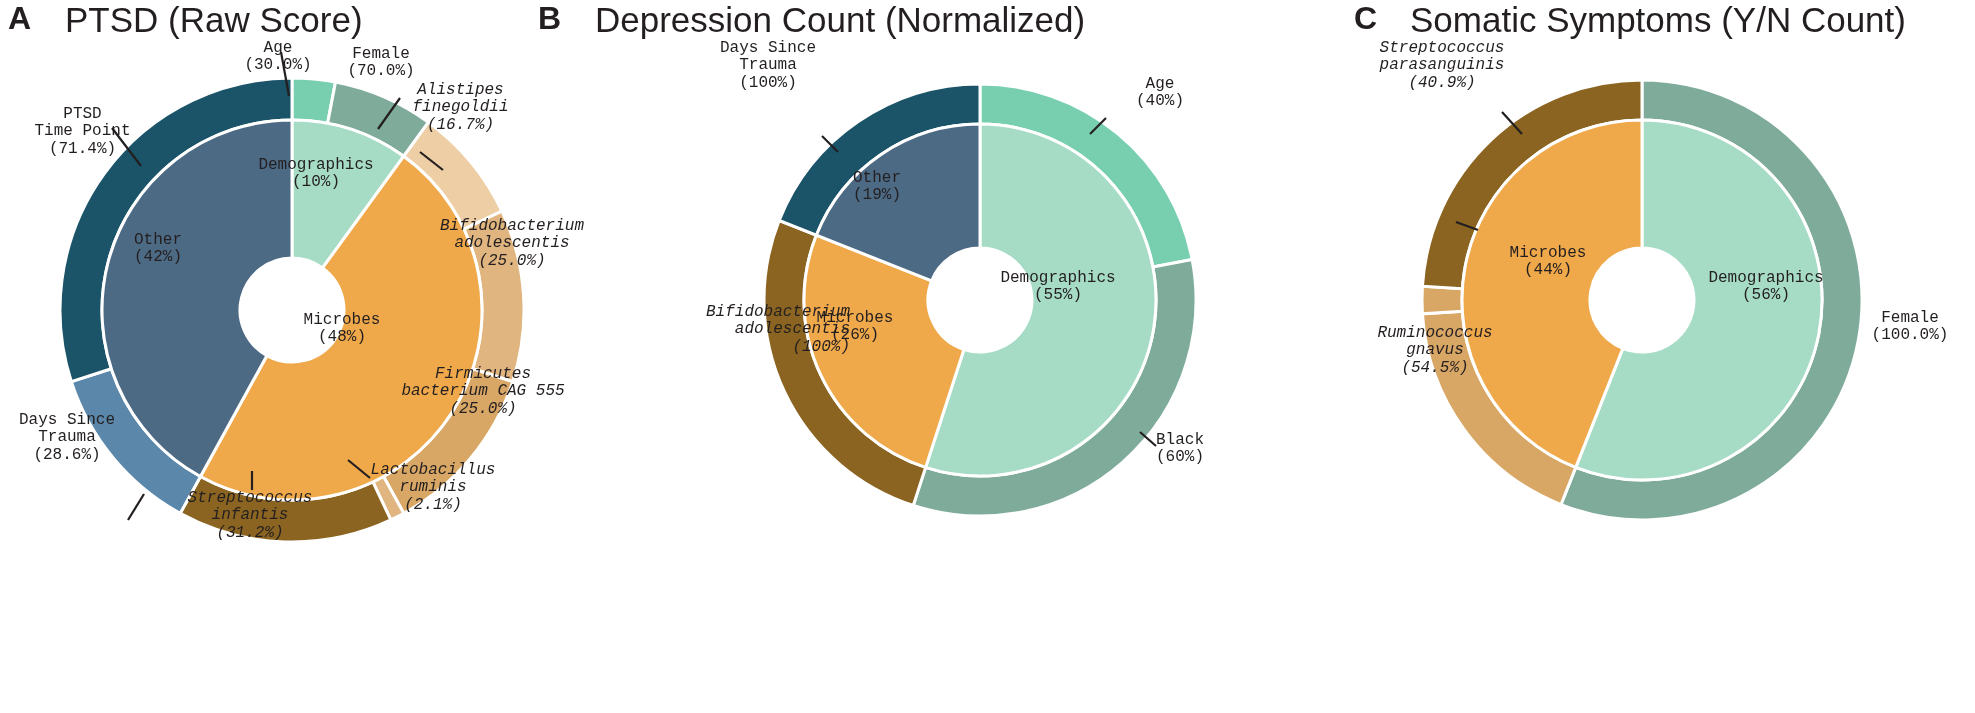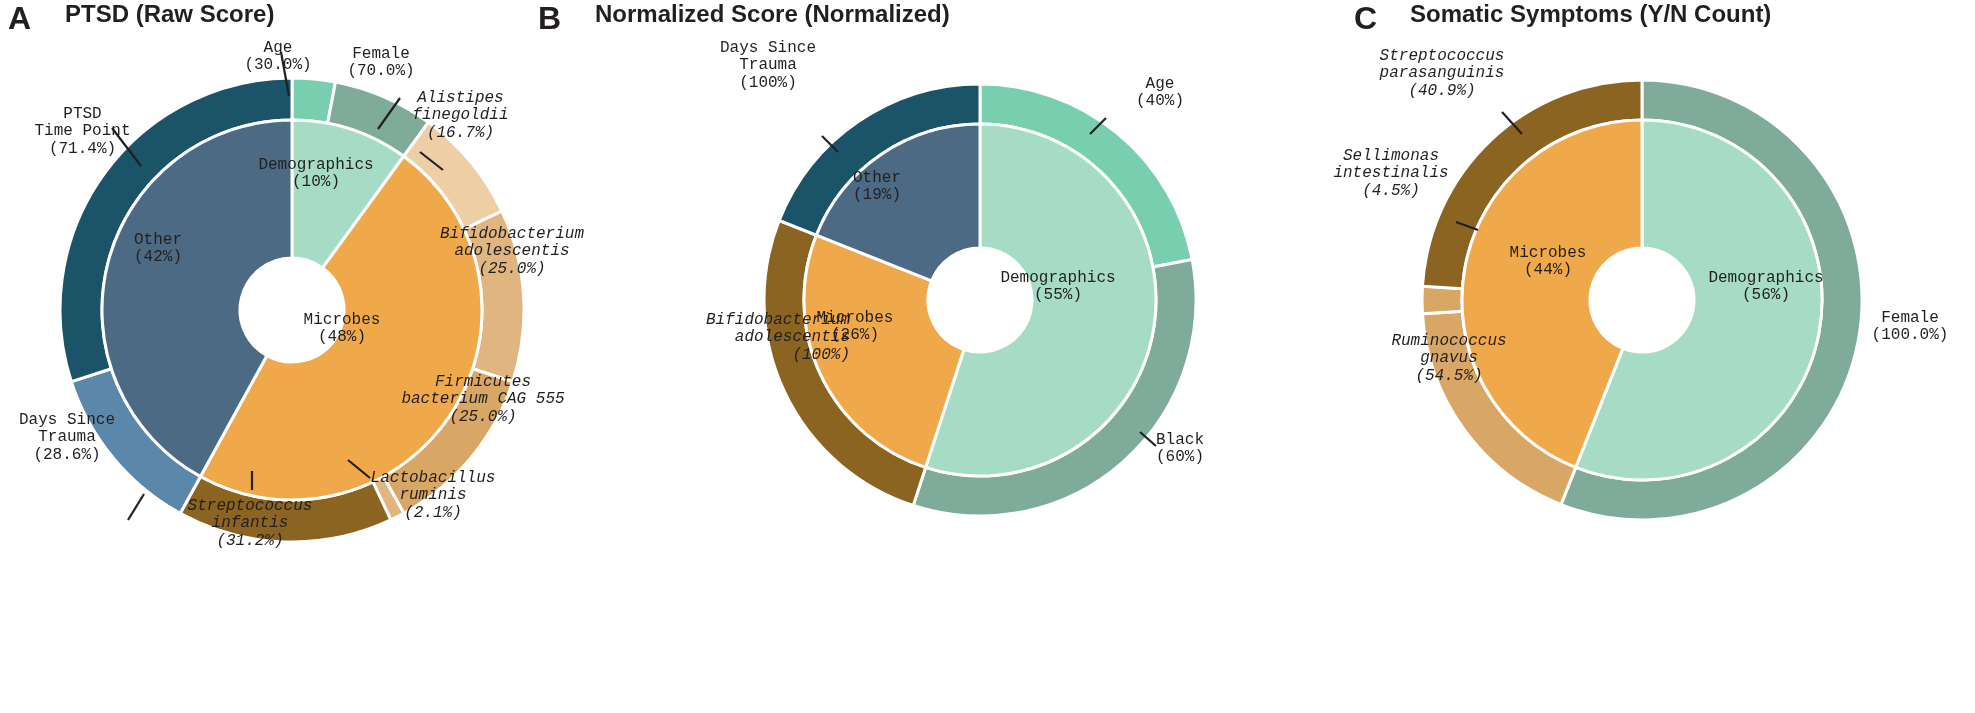--- a/index.html
+++ b/index.html
@@ -3,32 +3,32 @@
 <meta charset="utf-8">
 <style>
   html,body{margin:0;padding:0;background:#ffffff;}
   body{width:1975px;height:713px;font-family:"Liberation Sans",sans-serif;color:#231f20;overflow:hidden;}
   .figure{position:relative;width:1975px;height:713px;}
   .panel{position:absolute;top:0;height:713px;}
   #panel-a{left:0;width:660px;}
   #panel-b{left:660px;width:660px;}
   #panel-c{left:1320px;width:655px;}
   .panel-letter{position:absolute;top:2px;font-size:32px;font-weight:bold;letter-spacing:0px;line-height:1;}
-  .panel-title{position:absolute;top:2px;font-size:24px;font-weight:bold;line-height:1;white-space:nowrap;}
+  .panel-title{position:absolute;top:2px;font-size:35px;font-weight:normal;line-height:1;white-space:nowrap;}
   #panel-a .panel-letter{left:8px;}
   #panel-a .panel-title{left:65px;}
   #panel-b .panel-letter{left:-122px;}
   #panel-b .panel-title{left:-65px;}
   #panel-c .panel-letter{left:34px;}
   #panel-c .panel-title{left:90px;}
   svg.donut{position:absolute;left:0;top:0;width:100%;height:100%;overflow:visible;}
   .seg{stroke:#ffffff;stroke-width:3;}
   .leader{stroke:#231f20;stroke-width:2.2;fill:none;}
   .lbl{position:absolute;font-size:16px;line-height:1.08;color:#231f20;white-space:pre;font-family:Liberation Mono, monospace;}
-  .lbl.it{font-style:italic;margin-top:8px;}
+  .lbl.it{font-style:italic;}
   .lbl.c{text-align:center;}
   .lbl.r{text-align:right;}
 </style>
 </head>
 <body>
 
 <div class="figure">
 
   <div class="panel" id="panel-a">
     <div class="panel-letter">A</div>
@@ -67,21 +67,21 @@
     <div class="lbl it c" style="left:150px;top:490px;width:200px;">Streptococcus<br>infantis<br>(31.2%)</div>
     <div class="lbl c" style="left:-8px;top:412px;width:150px;">Days Since<br>Trauma<br>(28.6%)</div>
     <div class="lbl c" style="left:5px;top:98px;width:155px;margin-top:8px;">PTSD<br>Time Point<br>(71.4%)</div>
     <div class="lbl c" style="left:226px;top:157px;width:180px;">Demographics<br>(10%)</div>
     <div class="lbl c" style="left:272px;top:312px;width:140px;">Microbes<br>(48%)</div>
     <div class="lbl c" style="left:98px;top:232px;width:120px;">Other<br>(42%)</div>
   </div>
 
   <div class="panel" id="panel-b">
     <div class="panel-letter">B</div>
-    <div class="panel-title">Normalized Score (Normalized)</div>
+    <div class="panel-title">Depression Count (Normalized)</div>
     <svg class="donut" viewBox="0 0 660 713">
       <g id="b-slices">
           <path d="M320,84 A216,216 0 0 1 532.1740461573968,259.5256360494835 L492.88255612824923,267.0208886329125 A176,176 0 0 0 320,124 Z" fill="#77cfb0" class="seg"></path>
           <path d="M532.1740461573968,259.5256360494835 A216,216 0 0 1 253.25232921501137,505.4282075197532 L265.6130089900093,467.38594686794704 A176,176 0 0 0 492.88255612824923,267.0208886329125 Z" fill="#7fab9b" class="seg"></path>
           <path d="M253.25232921501137,505.4282075197532 A216,216 0 0 1 119.16827904813772,220.4850966201095 L156.35933848366778,235.21007872749664 A176,176 0 0 0 265.6130089900093,467.38594686794704 Z" fill="#8a6420" class="seg"></path>
           <path d="M119.16827904813772,220.4850966201095 A216,216 0 0 1 319.99999999999994,84 L319.99999999999994,124 A176,176 0 0 0 156.35933848366778,235.21007872749664 Z" fill="#1b5468" class="seg"></path>
           <path d="M320,124 A176,176 0 1 1 265.6130089900092,467.38594686794704 L303.93111629250274,349.454938847348 A52,52 0 1 0 320,248 Z" fill="#a6dcc6" class="seg"></path>
           <path d="M265.6130089900092,467.38594686794704 A176,176 0 0 1 156.35933848366778,235.21007872749664 L271.65162273381094,280.8575232603967 A52,52 0 0 0 303.93111629250274,349.454938847348 Z" fill="#efa94a" class="seg"></path>
           <path d="M156.35933848366778,235.21007872749664 A176,176 0 0 1 319.99999999999994,124 L320,248 A52,52 0 0 0 271.65162273381094,280.8575232603967 Z" fill="#4d6a85" class="seg"></path>
         </g>
@@ -111,20 +111,19 @@
           <path d="M102.43411974578027,286.18608570355104 A220,220 0 0 1 321.99999999999994,80 L321.99999999999994,120 A180,180 0 0 0 142.3551888829111,288.6977064847236 Z" fill="#8a6420" class="seg"></path>
           <path d="M322,120 A180,180 0 1 1 255.73758051675793,467.35976745988523 L302.85752326039676,348.34837726618906 A52,52 0 1 0 322,248 Z" fill="#a6dcc6" class="seg"></path>
           <path d="M255.73758051675793,467.35976745988523 A180,180 0 0 1 321.99999999999994,120 L322,248 A52,52 0 0 0 302.85752326039676,348.34837726618906 Z" fill="#efa94a" class="seg"></path>
         </g>
       <g>
         <path class="leader" d="M182,112 L202,134"></path>
         <path class="leader" d="M136,222 L158,230"></path>
       </g>
     </svg>
     <div class="lbl it c" style="left:12px;top:40px;width:220px;">Streptococcus<br>parasanguinis<br>(40.9%)</div>
-    <div class="lbl it c" style="left:-4px;top:140px;width:150px;">Sellimonas<br>intestinalis<br>(4.5%)</div>
-    <div class="lbl it c" style="left:44px;top:325px;width:170px;">Ruminococcus<br>gnavus<br>(54.5%)</div>
+    <div class="lbl it c" style="left:30px;top:325px;width:170px;">Ruminococcus<br>gnavus<br>(54.5%)</div>
     <div class="lbl c" style="left:336px;top:270px;width:220px;">Demographics<br>(56%)</div>
     <div class="lbl c" style="left:148px;top:245px;width:160px;">Microbes<br>(44%)</div>
     <div class="lbl c" style="left:520px;top:310px;width:140px;">Female<br>(100.0%)</div>
   </div>
 
 </div>
 
 </body></html>

